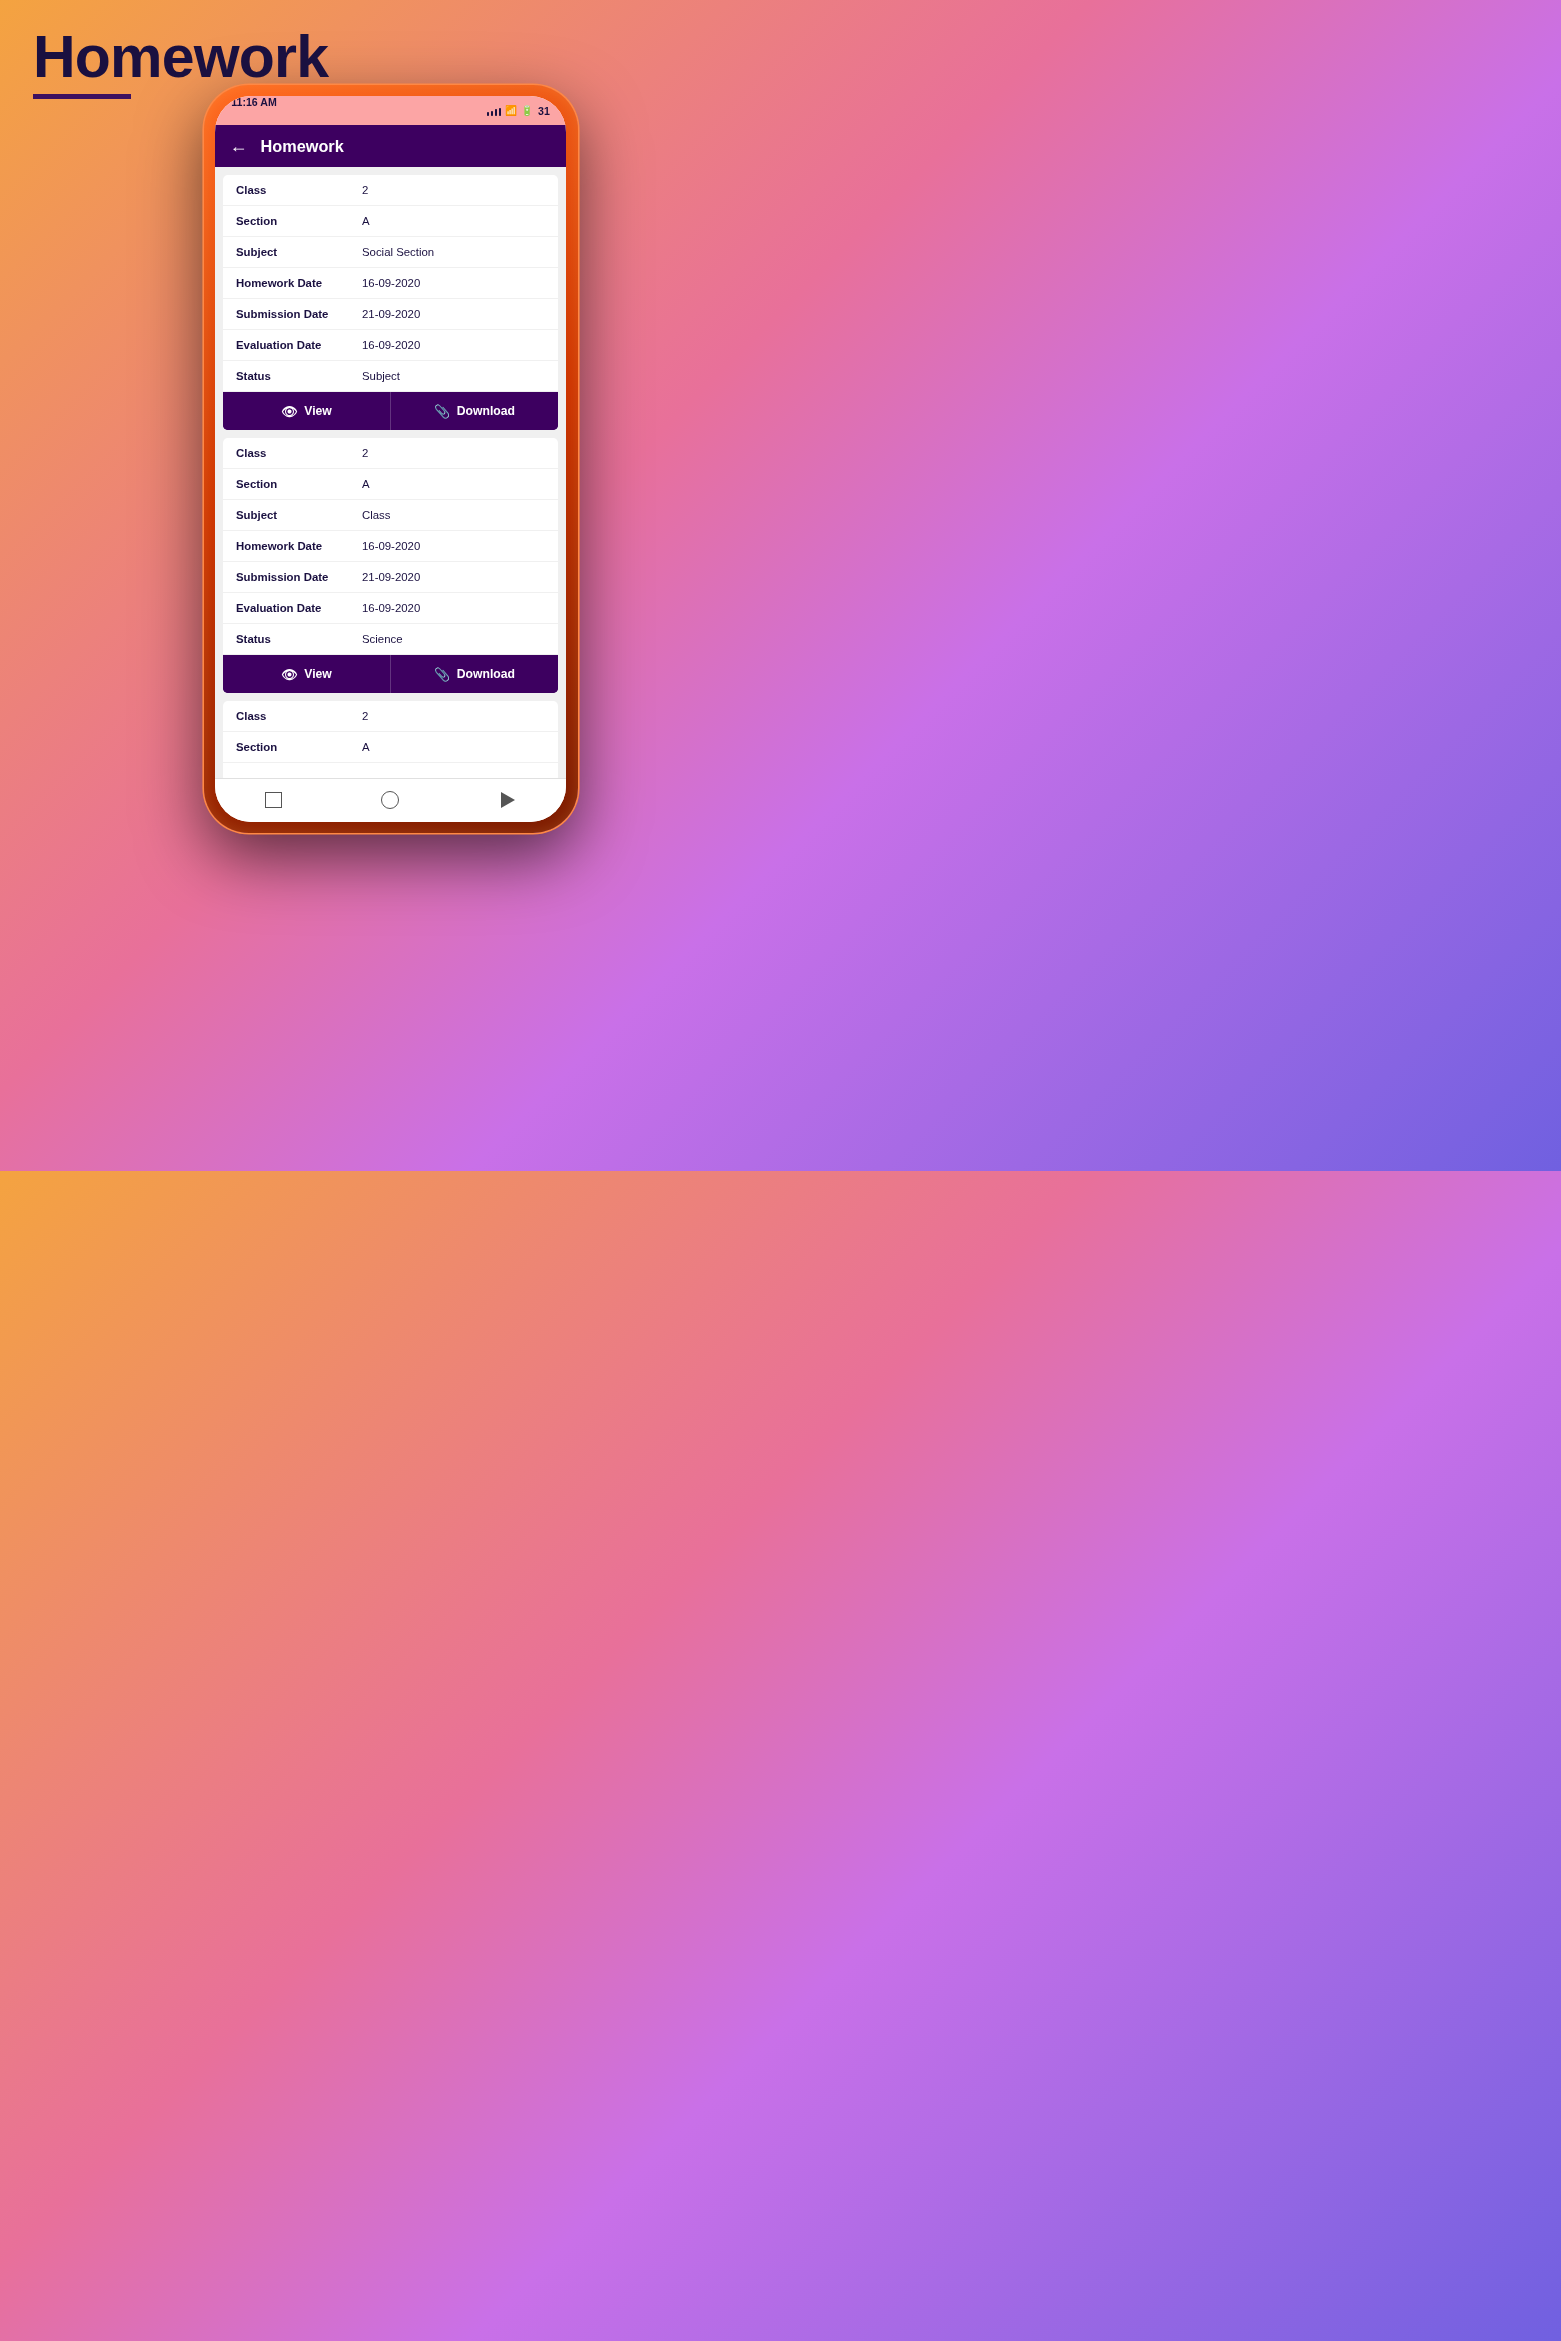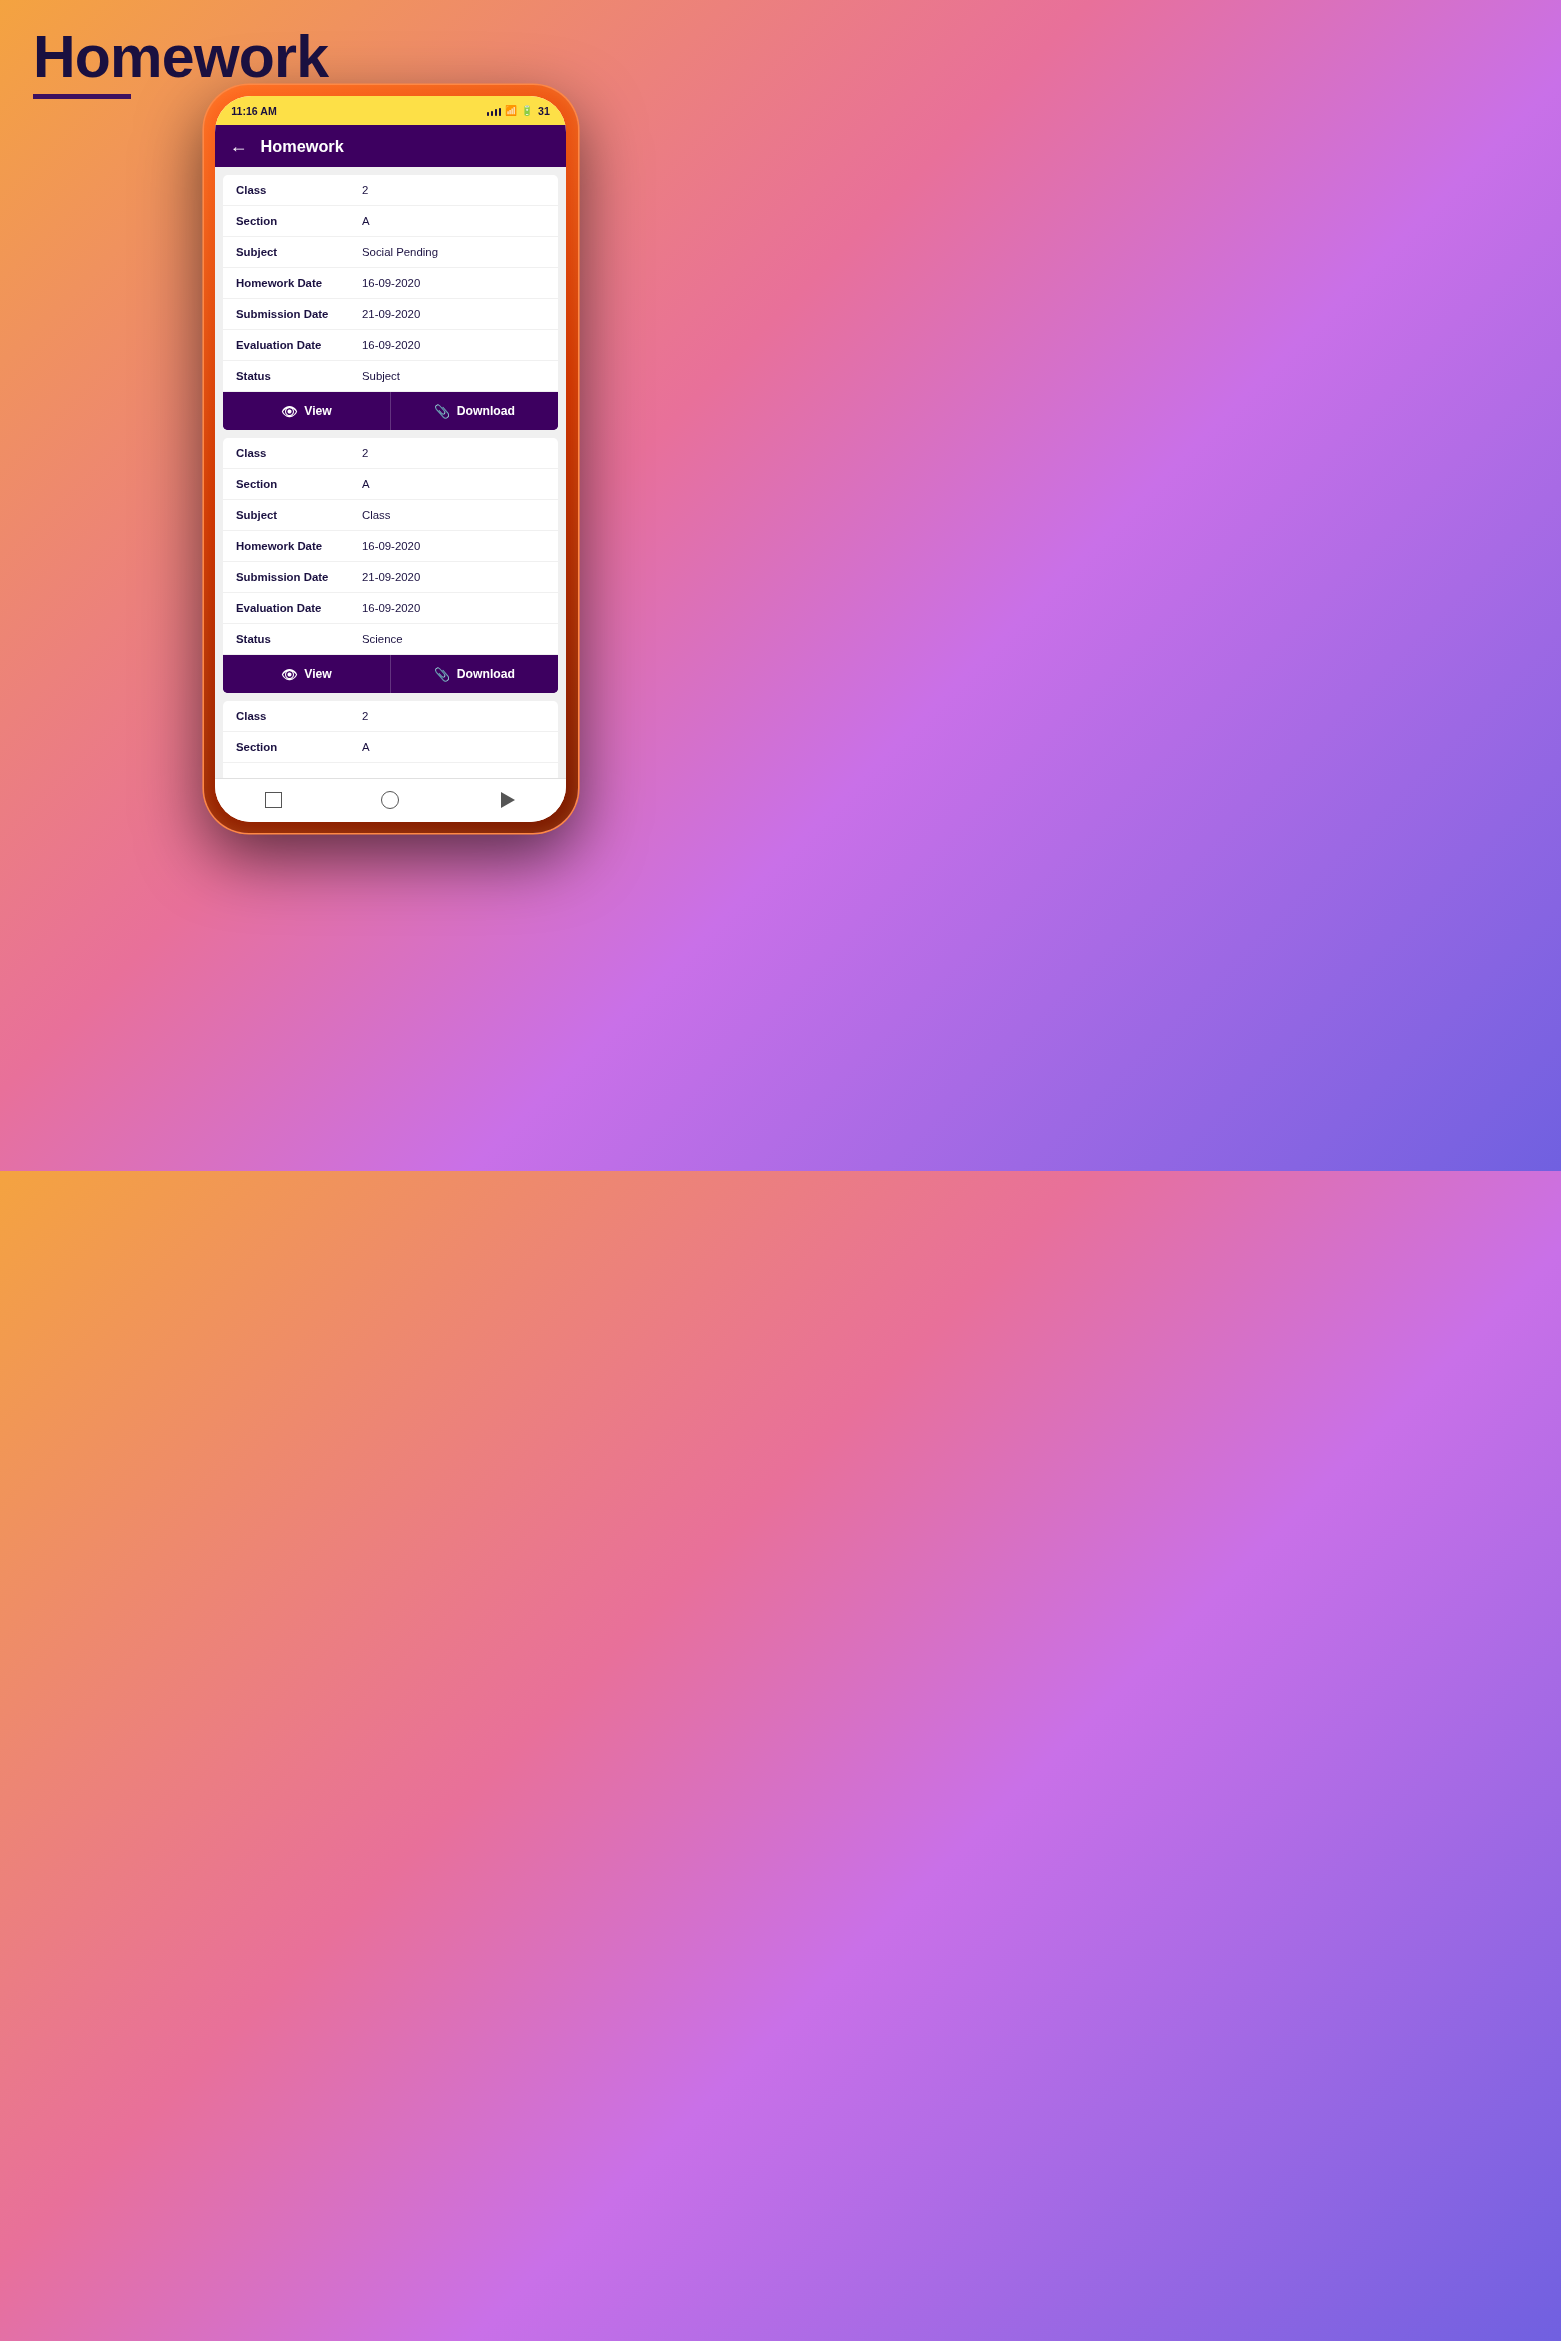--- a/index.html
+++ b/index.html
@@ -62,24 +62,23 @@
       width: 100%;
       height: 100%;
       background: #fff;
       border-radius: 36px;
       overflow: hidden;
       position: relative;
     }
 
     
     .status-bar {
-      background: #fde047;
+      background: #fca5a5;
       height: 29px;
       display: flex;
-      align-items: center;
       justify-content: space-between;
       padding: 0 16.3px;
       font-size: 10.6px;
       font-weight: 600;
       color: #1a1040;
     }
 
     .status-right {
       display: flex;
       align-items: center;
@@ -272,21 +271,21 @@
           <div class="hw-row">
             <span class="hw-label">Class</span>
             <span class="hw-value">2</span>
           </div>
           <div class="hw-row">
             <span class="hw-label">Section</span>
             <span class="hw-value">A</span>
           </div>
           <div class="hw-row">
             <span class="hw-label">Subject</span>
-            <span class="hw-value">Social Pending</span>
+            <span class="hw-value">Social Section</span>
           </div>
           <div class="hw-row">
             <span class="hw-label">Homework Date</span>
             <span class="hw-value">16-09-2020</span>
           </div>
           <div class="hw-row">
             <span class="hw-label">Submission Date</span>
             <span class="hw-value">21-09-2020</span>
           </div>
           <div class="hw-row">

